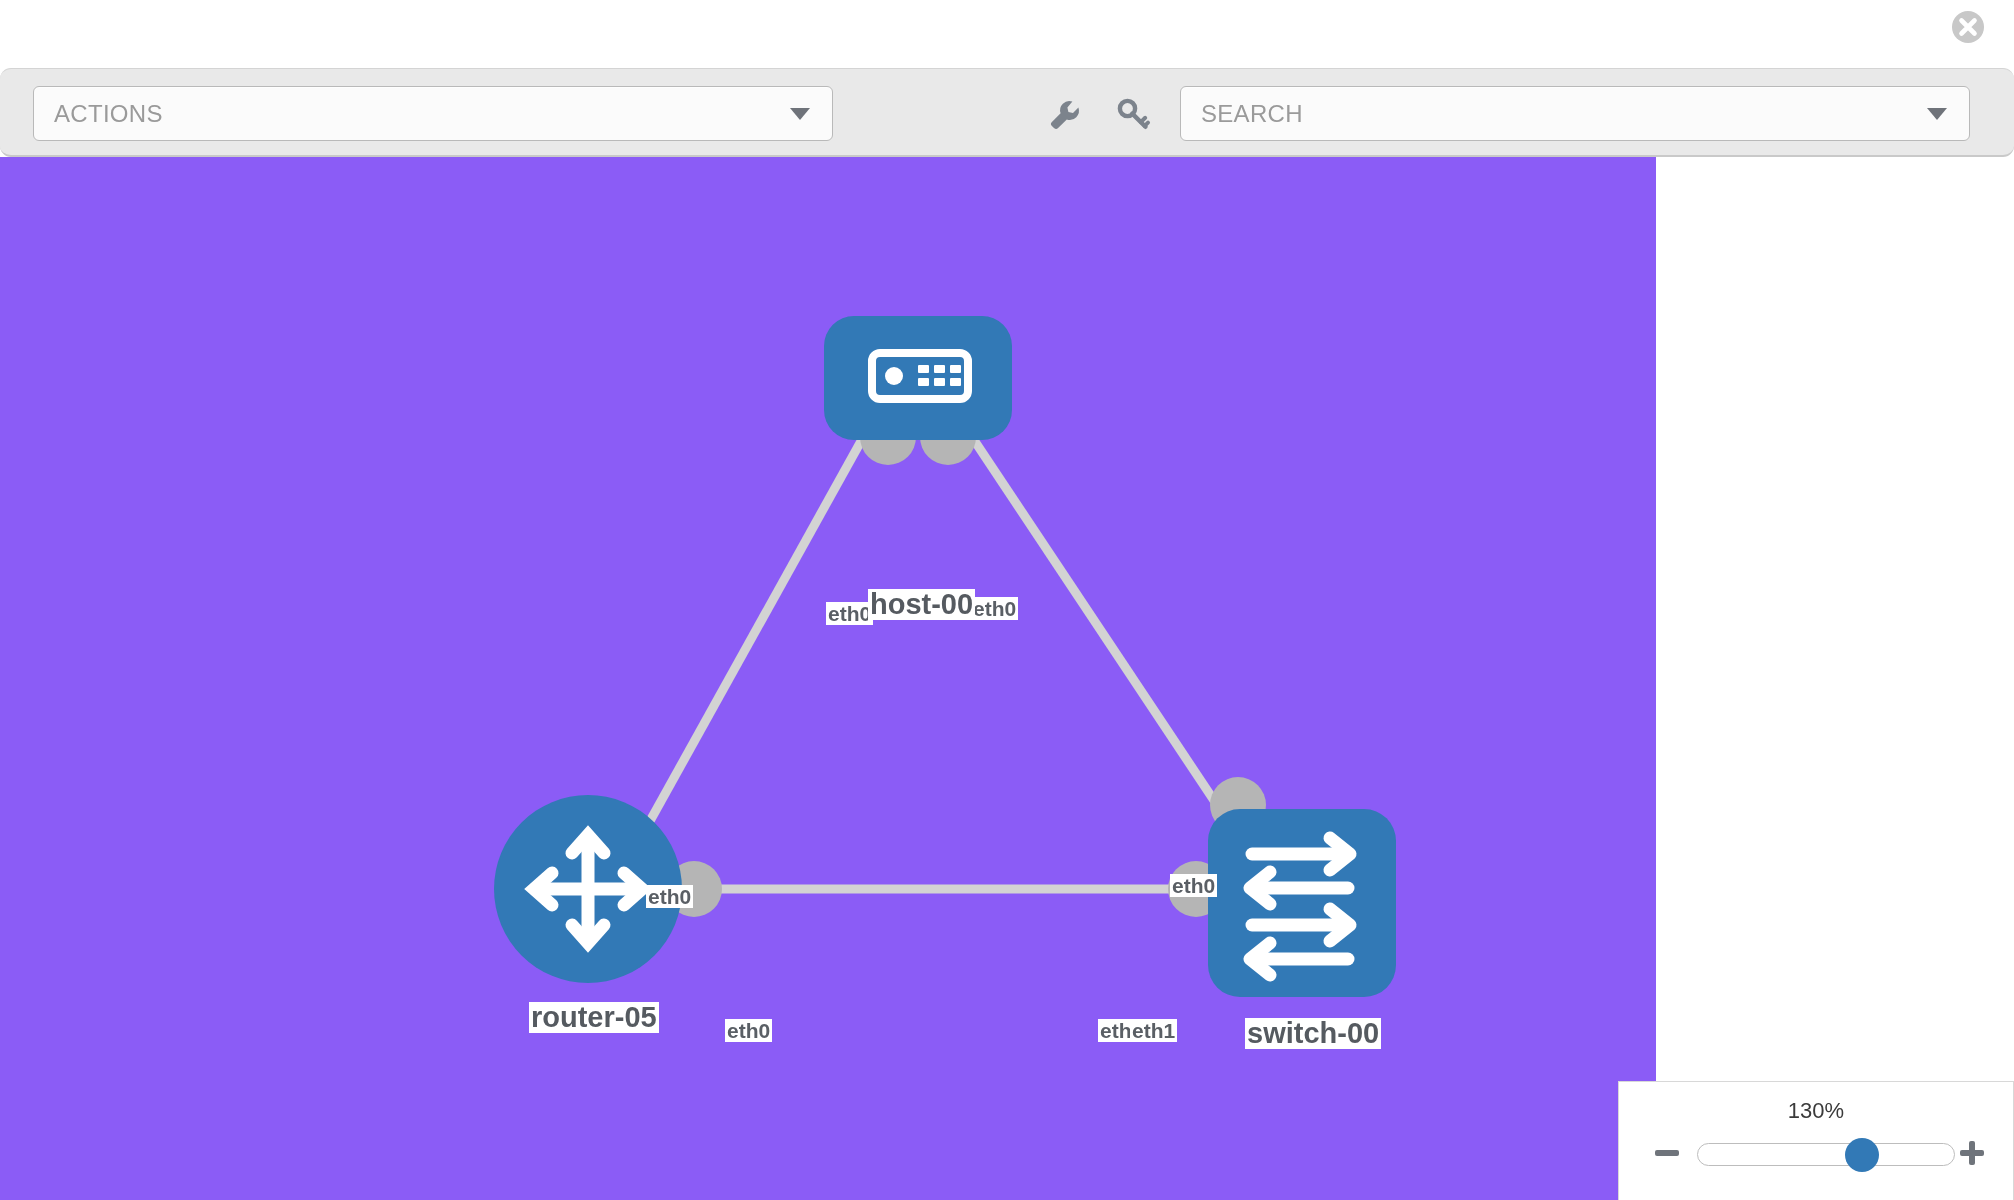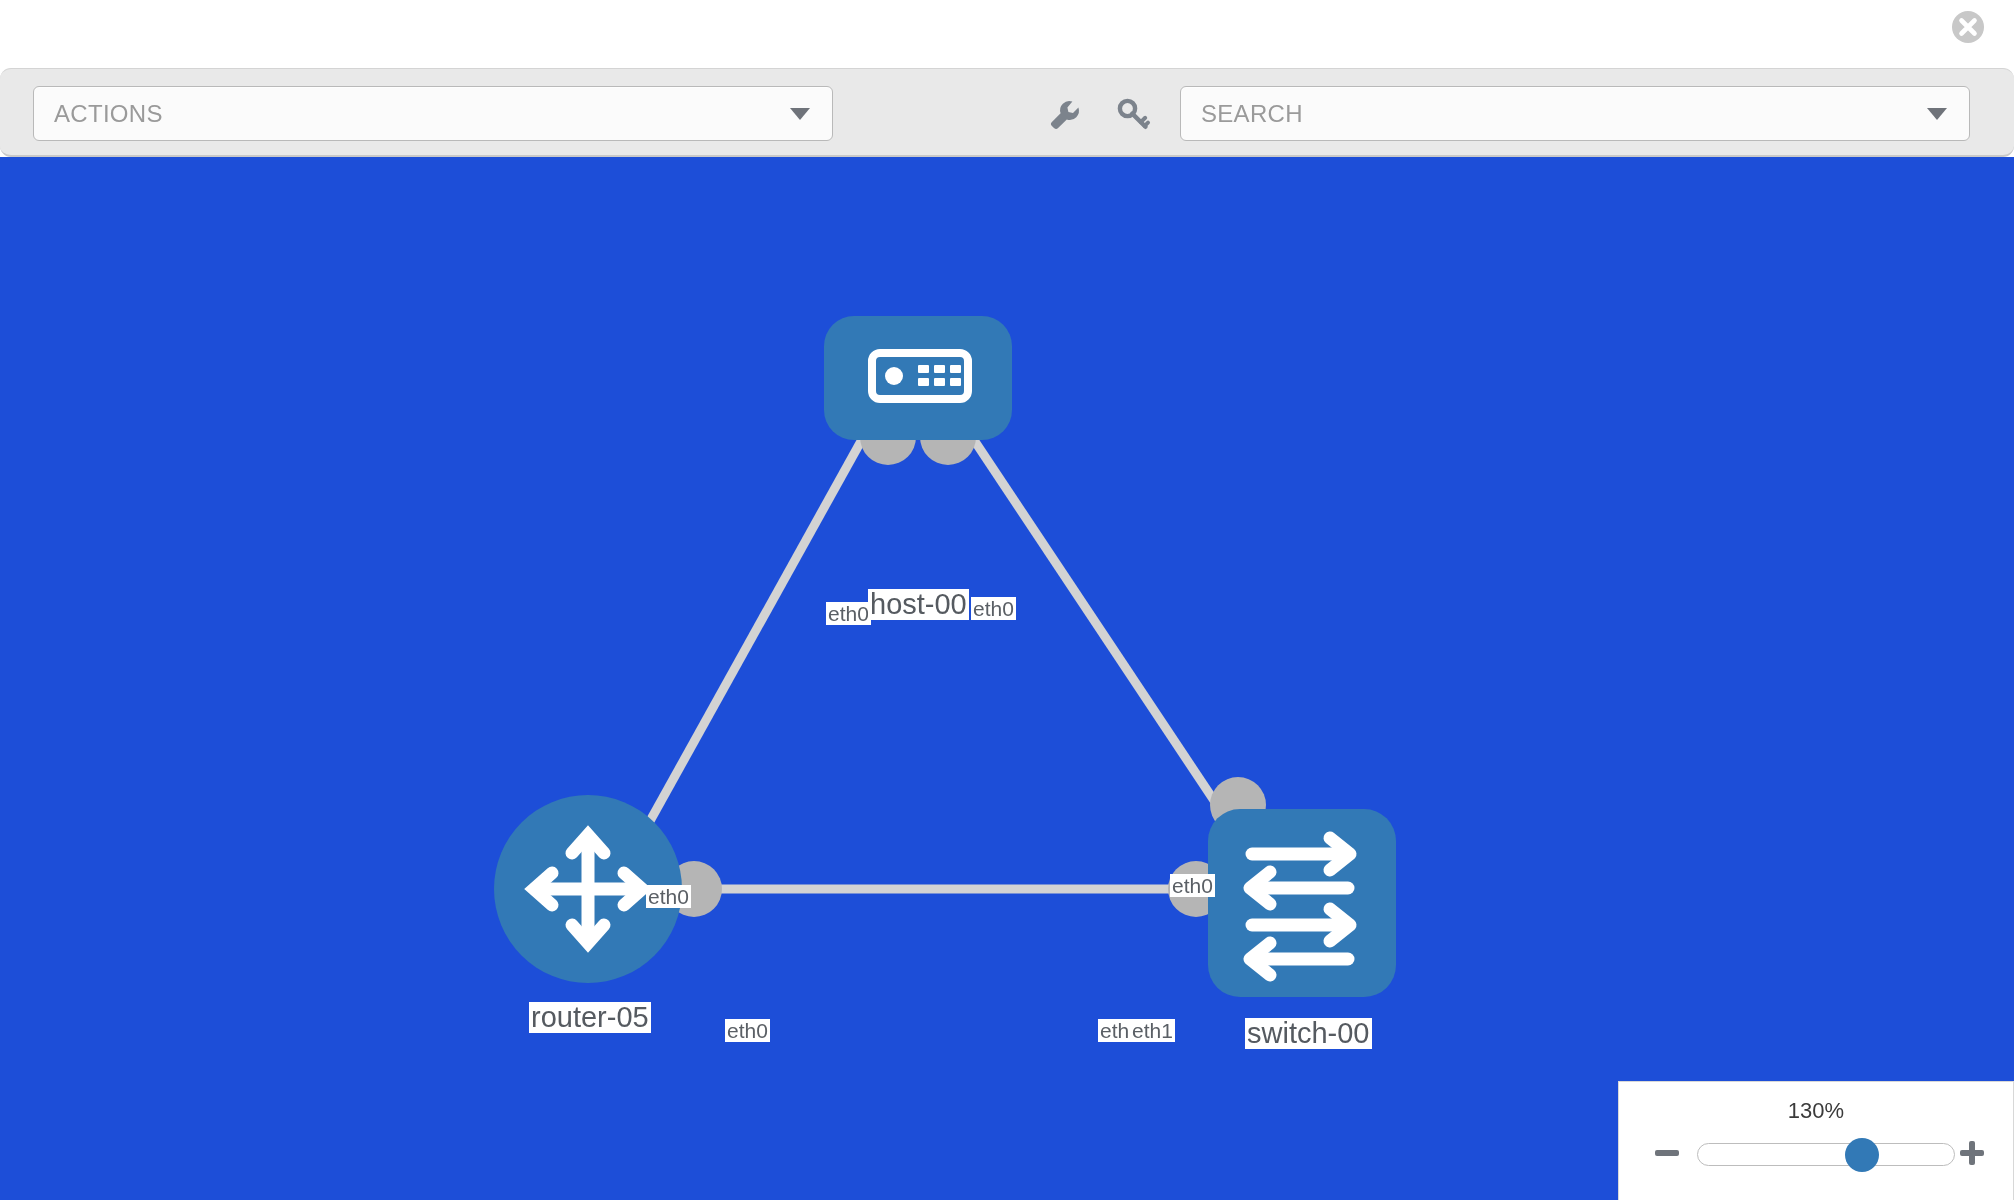--- a/index.html
+++ b/index.html
@@ -78,23 +78,24 @@
     width: 38px; height: 38px;
     cursor: pointer;
   }
   #wrench-icon { left: 1046px; }
   #key-icon    { left: 1114px; }
 
   
   #canvas {
     position: absolute;
     left: 0; top: 157px;
-    width: 2014px; height: 1043px;
-    background: #1d4ed8;
+    width: 1656px; height: 1043px;
+    background: #8b5cf6;
     overflow: hidden;
+    font-weight: bold;
   }
   #topology-svg {
     position: absolute;
     left: 0; top: 0;
     width: 2014px; height: 1043px;
   }
 
   
   .node-label {
     position: absolute;

